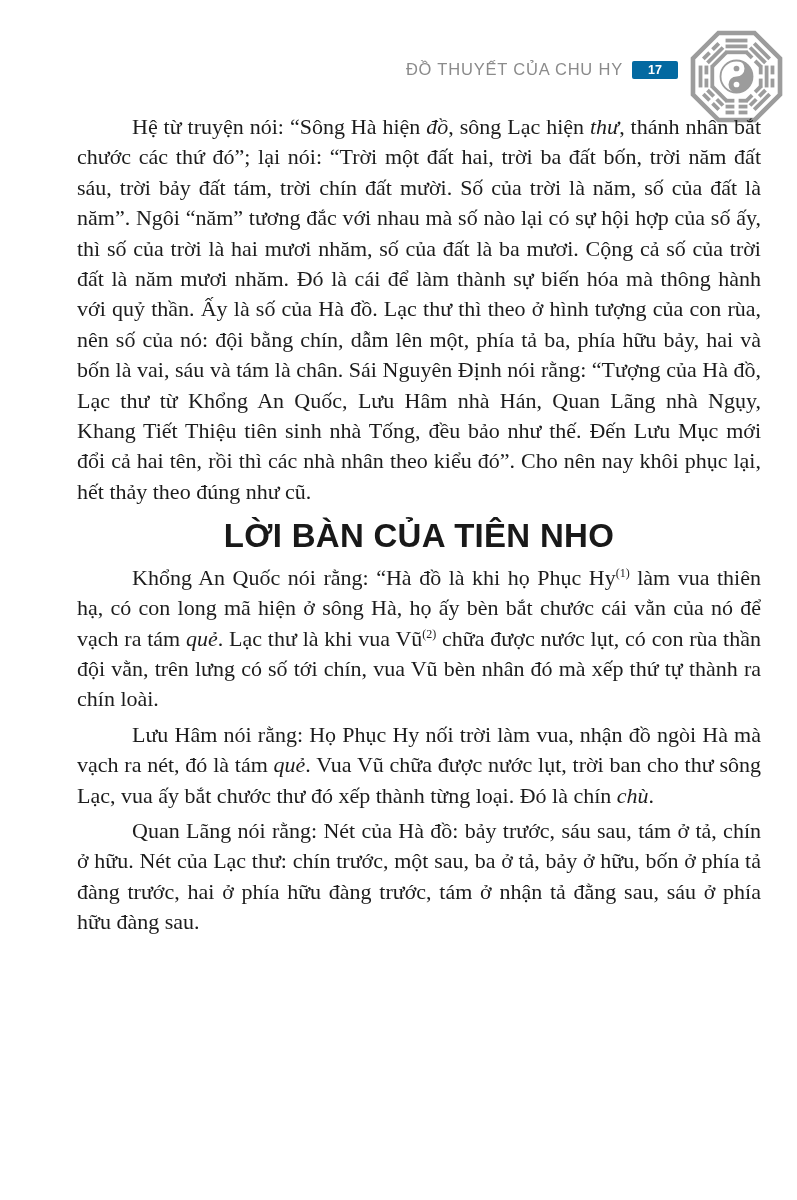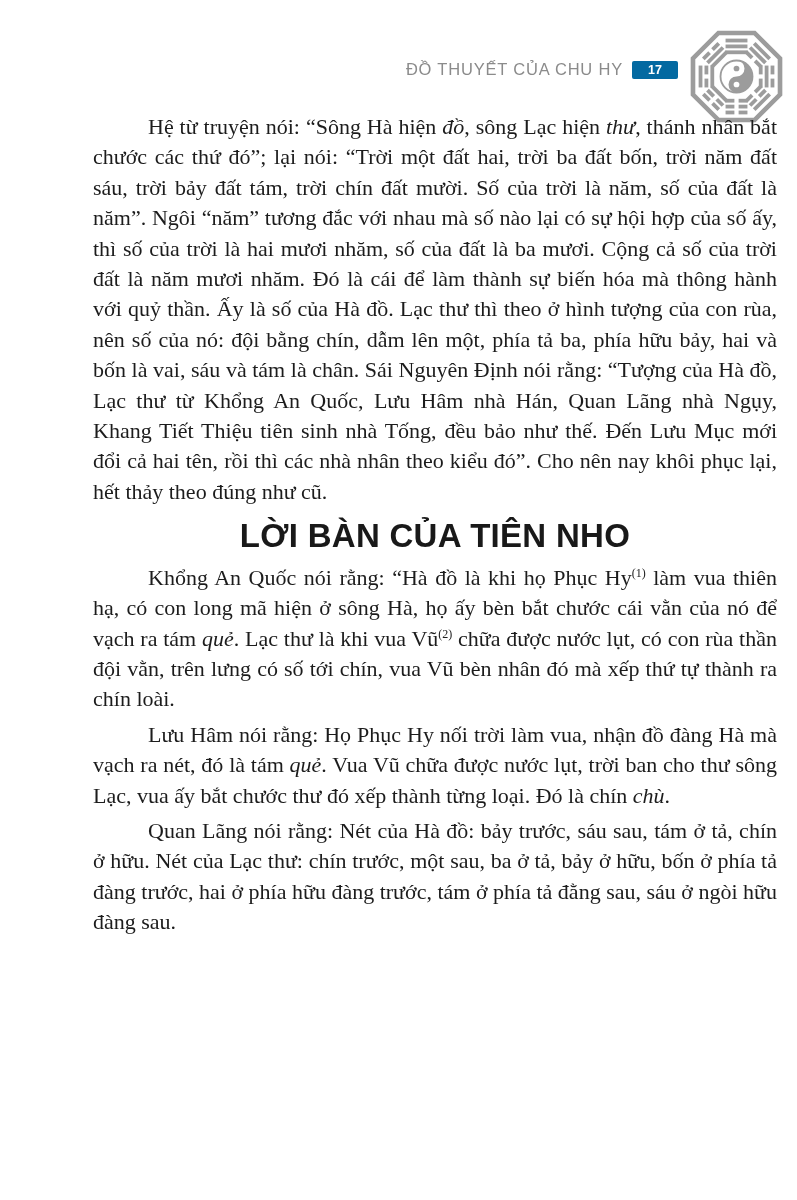--- a/index.html
+++ b/index.html
@@ -18,21 +18,21 @@
   }
   .page-num {
     display:inline-block; background:#0369a1; color:#ffffff;
     font-size:12.5px; font-weight:bold; width:46px; height:18px;
     line-height:18px; text-align:center; border-radius:2px;
   }
   .bagua { position:absolute; top:26px; right:10px; }
 
   
   .body {
-    position:absolute; top:112px; left:93px; width:684px;
+    position:absolute; top:112px; left:77px; width:684px;
     color:#1c1c1c; font-size:22px; line-height:30.4px; text-align:justify;
   }
   .para { margin:0 0 5px 0; text-indent:55px; }
   .para em { font-style:italic; }
   .fnref { font-size:12px; line-height:0; vertical-align:super; letter-spacing:0; }
   .heading {
     font-family:"Liberation Sans", sans-serif; font-size:33px; font-weight:bold;
     color:#191919; text-align:center; text-indent:0; letter-spacing:0.3px;
     margin:14px 0 11px 0;
   }
@@ -128,22 +128,22 @@
     </g>
   </svg>
 
   <main class="body">
     <div id="intro">
         <p class="para"><span>Hệ từ truyện nói: “Sông Hà hiện </span><em>đồ</em><span>, sông Lạc hiện </span><em>thư</em><span>, thánh nhân bắt chước các thứ đó”; lại nói: “Trời một đất hai, trời ba đất bốn, trời năm đất sáu, trời bảy đất tám, trời chín đất mười. Số của trời là năm, số của đất là năm”. Ngôi “năm” tương đắc với nhau mà số nào lại có sự hội hợp của số ấy, thì số của trời là hai mươi nhăm, số của đất là ba mươi. Cộng cả số của trời đất là năm mươi nhăm. Đó là cái để làm thành sự biến hóa mà thông hành với quỷ thần. Ấy là số của Hà đồ. Lạc thư thì theo ở hình tượng của con rùa, nên số của nó: đội bằng chín, dẫm lên một, phía tả ba, phía hữu bảy, hai và bốn là vai, sáu và tám là chân. Sái Nguyên Định nói rằng: “Tượng của Hà đồ, Lạc thư từ Khổng An Quốc, Lưu Hâm nhà Hán, Quan Lãng nhà Ngụy, Khang Tiết Thiệu tiên sinh nhà Tống, đều bảo như thế. Đến Lưu Mục mới đổi cả hai tên, rồi thì các nhà nhân theo kiểu đó”. Cho nên nay khôi phục lại, hết thảy theo đúng như cũ.</span></p>
       </div>
     <h2 class="heading">LỜI BÀN CỦA TIÊN NHO</h2>
     <div id="discussion">
         <p class="para"><span>Khổng An Quốc nói rằng: “Hà đồ là khi họ Phục Hy</span><sup class="fnref">(1)</sup><span> làm vua thiên hạ, có con long mã hiện ở sông Hà, họ ấy bèn bắt chước cái vằn của nó để vạch ra tám </span><em>quẻ</em><span>. Lạc thư là khi vua Vũ</span><sup class="fnref">(2)</sup><span> chữa được nước lụt, có con rùa thần đội vằn, trên lưng có số tới chín, vua Vũ bèn nhân đó mà xếp thứ tự thành ra chín loài.</span></p>
-        <p class="para"><span>Lưu Hâm nói rằng: Họ Phục Hy nối trời làm vua, nhận đồ đàng Hà mà vạch ra nét, đó là tám </span><em>quẻ</em><span>. Vua Vũ chữa được nước lụt, trời ban cho thư sông Lạc, vua ấy bắt chước thư đó xếp thành từng loại. Đó là chín </span><em>chù</em><span>.</span></p>
-        <p class="para"><span>Quan Lãng nói rằng: Nét của Hà đồ: bảy trước, sáu sau, tám ở tả, chín ở hữu. Nét của Lạc thư: chín trước, một sau, ba ở tả, bảy ở hữu, bốn ở phía tả đàng trước, hai ở phía hữu đàng trước, tám ở phía tả đằng sau, sáu ở ngòi hữu đàng sau.</span></p>
+        <p class="para"><span>Lưu Hâm nói rằng: Họ Phục Hy nối trời làm vua, nhận đồ ngòi Hà mà vạch ra nét, đó là tám </span><em>quẻ</em><span>. Vua Vũ chữa được nước lụt, trời ban cho thư sông Lạc, vua ấy bắt chước thư đó xếp thành từng loại. Đó là chín </span><em>chù</em><span>.</span></p>
+        <p class="para"><span>Quan Lãng nói rằng: Nét của Hà đồ: bảy trước, sáu sau, tám ở tả, chín ở hữu. Nét của Lạc thư: chín trước, một sau, ba ở tả, bảy ở hữu, bốn ở phía tả đàng trước, hai ở phía hữu đàng trước, tám ở nhận tả đằng sau, sáu ở phía hữu đàng sau.</span></p>
       </div>
   </main>
 
   <div class="footnotes">
     <div class="rule"></div>
     <div id="fnlist">
         <div class="fn"><span class="fn-marker">(1)</span></div>
         <div class="fn"><span class="fn-marker">(2)</span></div>
       </div>
   </div>

